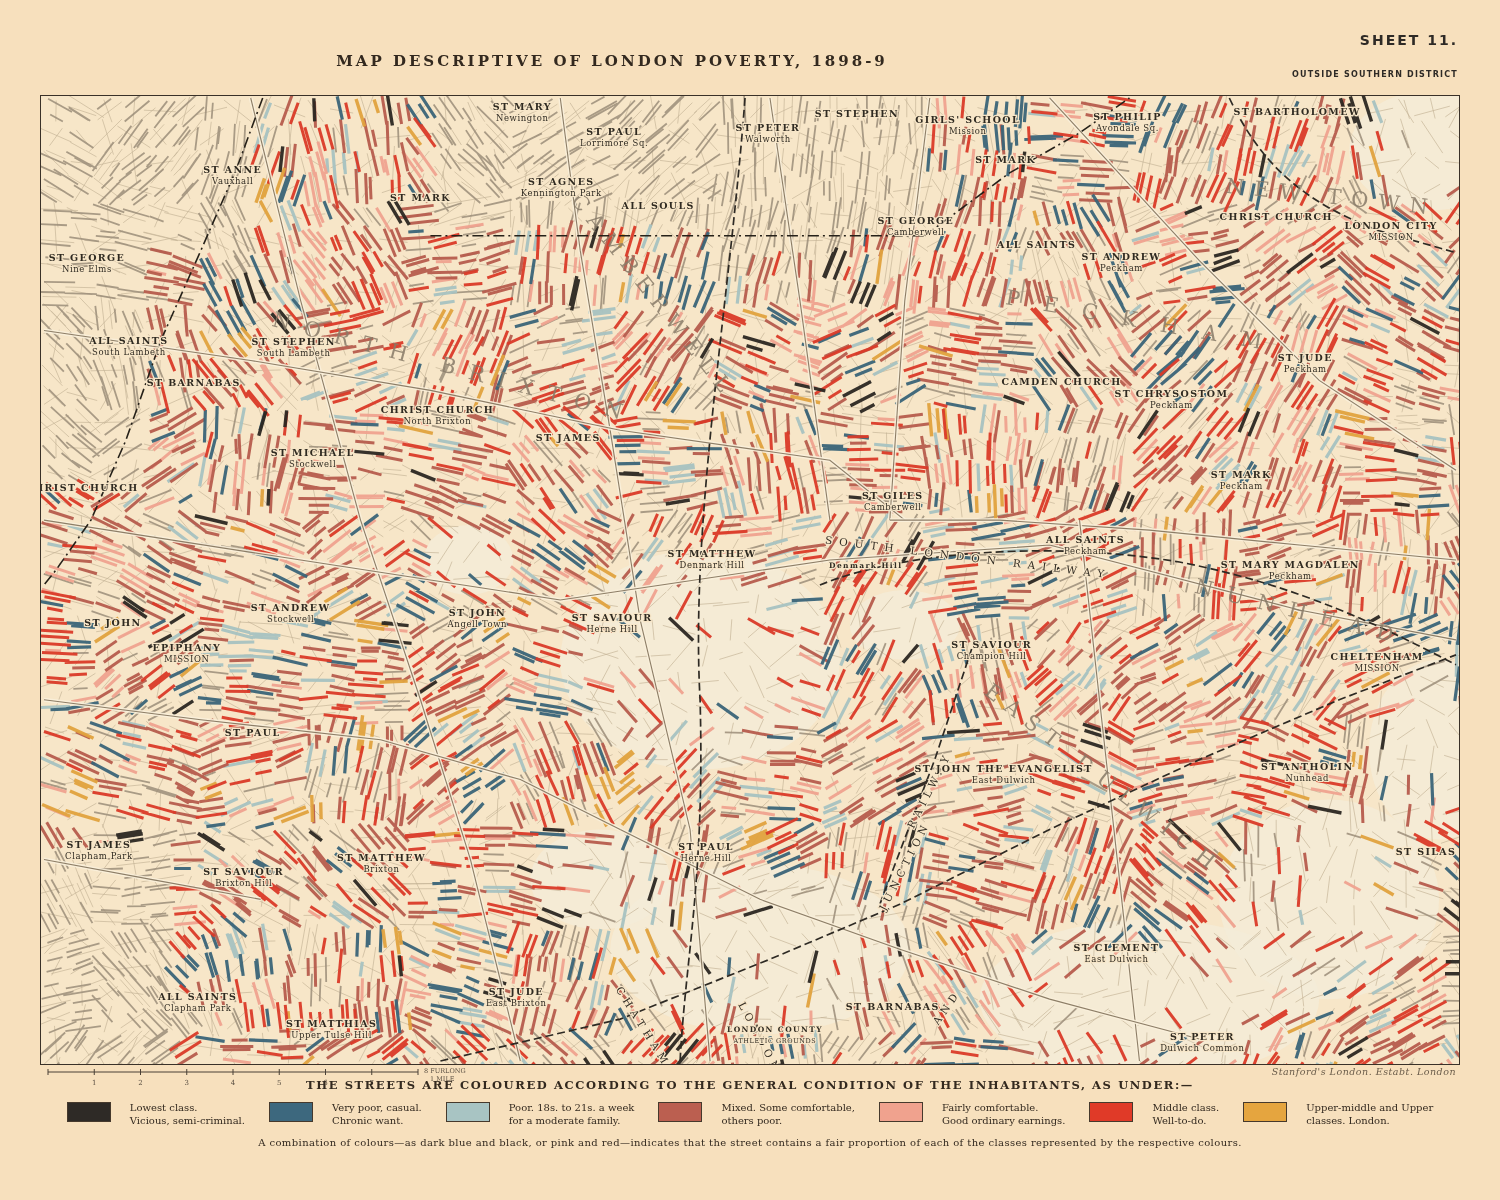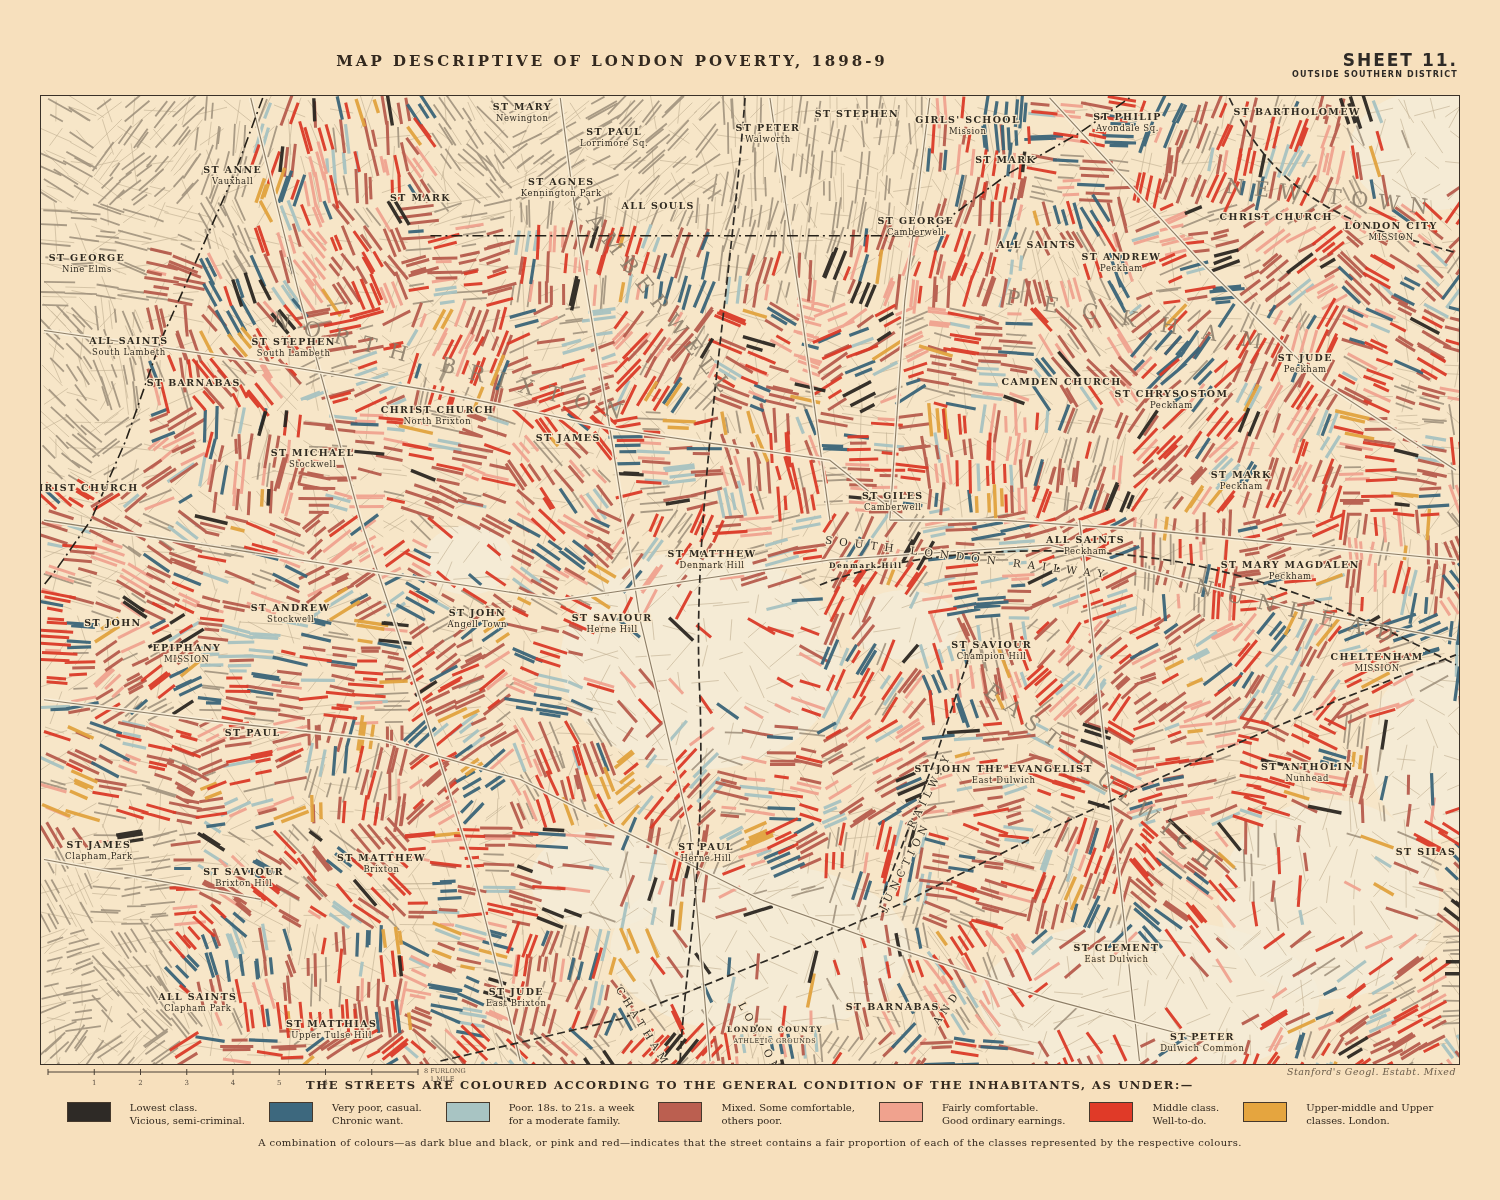--- a/index.html
+++ b/index.html
@@ -3,22 +3,22 @@
 <meta charset="utf-8">
 <style>
   html,body{margin:0;padding:0;}
   body{width:1500px;height:1200px;position:relative;background:#f7e0bd;
        font-family:"DejaVu Serif","Liberation Serif",serif;color:#3a3128;overflow:hidden;}
   .page{position:absolute;inset:0;}
   .title{position:absolute;top:52px;left:0;width:1224px;text-align:center;
          font-size:15px;font-weight:bold;letter-spacing:3px;color:#33291f;}
   .subtitle{position:absolute;top:74px;left:0;width:1500px;text-align:center;
          font-size:8.5px;font-weight:bold;letter-spacing:1.5px;color:#33291f;margin-top:24px;}
-  .sheet-no{position:absolute;top:50px;right:42px;text-align:right;font-family:"DejaVu Sans","Liberation Sans",sans-serif;
-         font-size:17px;font-weight:bold;letter-spacing:2px;color:#2e2httpse;color:#2e2a26;}
+  .sheet-no{position:absolute;top:32px;right:42px;text-align:right;font-family:"DejaVu Sans","Liberation Sans",sans-serif;
+         font-size:14px;font-weight:bold;letter-spacing:2px;color:#2e2httpse;color:#2e2a26;}
   .district-line{position:absolute;top:70px;right:42px;text-align:right;font-family:"DejaVu Sans","Liberation Sans",sans-serif;
          font-size:8px;font-weight:bold;letter-spacing:1.2px;color:#2e2a26;}
   .map-frame{position:absolute;left:40px;top:95px;width:1420px;height:970px;
          border:1px solid #3a3128;background:#f7e6c8;box-sizing:border-box;}
   .map-frame .inner{position:absolute;inset:2px;border:1px solid #4a4036;}
   svg.map{position:absolute;inset:0;width:100%;height:100%;}
   .scalebar{position:absolute;left:46px;top:1068px;}
   .credit{position:absolute;right:44px;top:1066px;font-style:italic;font-size:9.5px;
          letter-spacing:.5px;color:#6a5c4a;}
   .legend{position:absolute;left:0;top:1078px;width:1500px;text-align:center;}
@@ -329,21 +329,21 @@
       <line x1="233.25" y1="1" x2="233.25" y2="7" stroke="#4a4036" stroke-width="1"></line>
       <text x="233.25" y="17" text-anchor="middle" font-size="7" fill="#5a4f42">5</text>
       <line x1="279.5" y1="1" x2="279.5" y2="7" stroke="#4a4036" stroke-width="1"></line>
       <text x="279.5" y="17" text-anchor="middle" font-size="7" fill="#5a4f42">6</text>
       <line x1="325.75" y1="1" x2="325.75" y2="7" stroke="#4a4036" stroke-width="1"></line>
       <text x="325.75" y="17" text-anchor="middle" font-size="7" fill="#5a4f42">7</text>
       <line x1="372" y1="1" x2="372" y2="7" stroke="#4a4036" stroke-width="1"></line>
       <text x="378" y="5" font-size="6.5" fill="#5a4f42">8 FURLONGS</text>
       <text x="384" y="13" font-size="6.5" fill="#5a4f42">1 MILE</text>
     </svg>
-  <div class="credit">Stanford's Geogl. Estabt. Mixed</div>
+  <div class="credit">Stanford's London. Estabt. London</div>
 
   <div class="legend">
     <div class="legend-heading">THE STREETS ARE COLOURED ACCORDING TO THE GENERAL CONDITION OF THE INHABITANTS, AS UNDER:—</div>
     <div class="legend-row" id="legend-row">
         <div class="leg-item">
           <span class="swatch" style="background: rgb(46, 42, 38);"></span>
           <div class="leg-text">
             <div>Lowest class.</div>
             <div>Vicious, semi-criminal.</div>
           </div>

